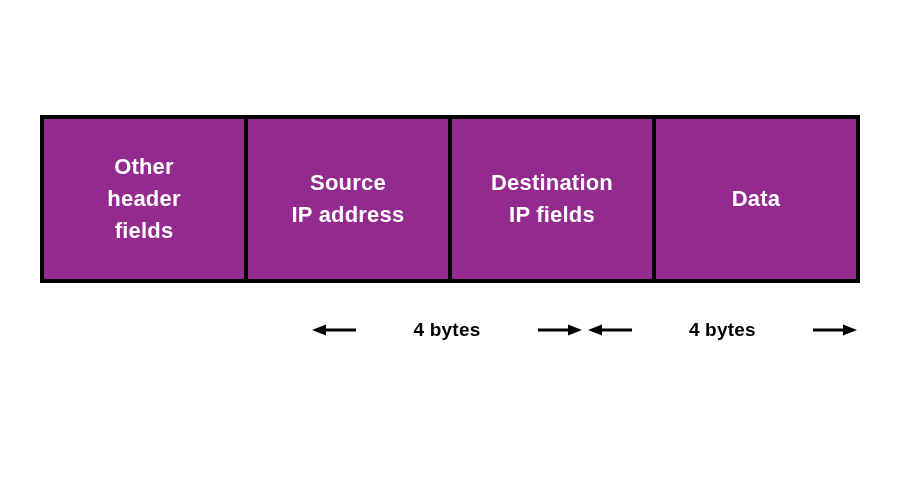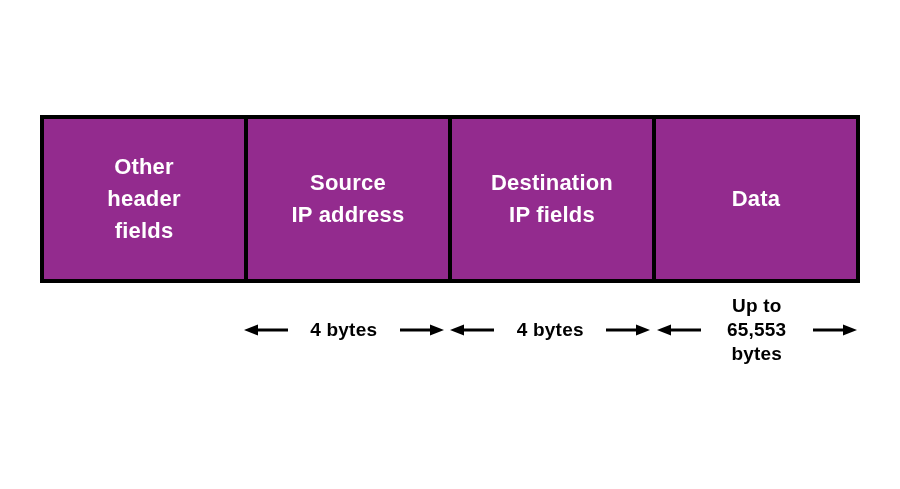--- a/index.html
+++ b/index.html
@@ -68,28 +68,15 @@
         <line x1="44" y1="8" x2="12" y2="8" stroke="#000" stroke-width="3"></line>
         <polygon points="0,8 14,2.5 14,13.5" fill="#000"></polygon>
       </svg>
       <span class="size-label">4 bytes</span>
       <svg class="arrow" width="46" height="16" viewBox="0 0 46 16">
         <line x1="2" y1="8" x2="34" y2="8" stroke="#000" stroke-width="3"></line>
         <polygon points="46,8 32,2.5 32,13.5" fill="#000"></polygon>
       </svg>
     </div>
 
-    <div class="size-cell">
-      <svg class="arrow" width="46" height="16" viewBox="0 0 46 16">
-        <line x1="44" y1="8" x2="12" y2="8" stroke="#000" stroke-width="3"></line>
-        <polygon points="0,8 14,2.5 14,13.5" fill="#000"></polygon>
-      </svg>
-      <span class="size-label">Up to
-65,553
-bytes</span>
-      <svg class="arrow" width="46" height="16" viewBox="0 0 46 16">
-        <line x1="2" y1="8" x2="34" y2="8" stroke="#000" stroke-width="3"></line>
-        <polygon points="46,8 32,2.5 32,13.5" fill="#000"></polygon>
-      </svg>
-    </div>
   </div>
 
 </div>
 
 </body></html>

